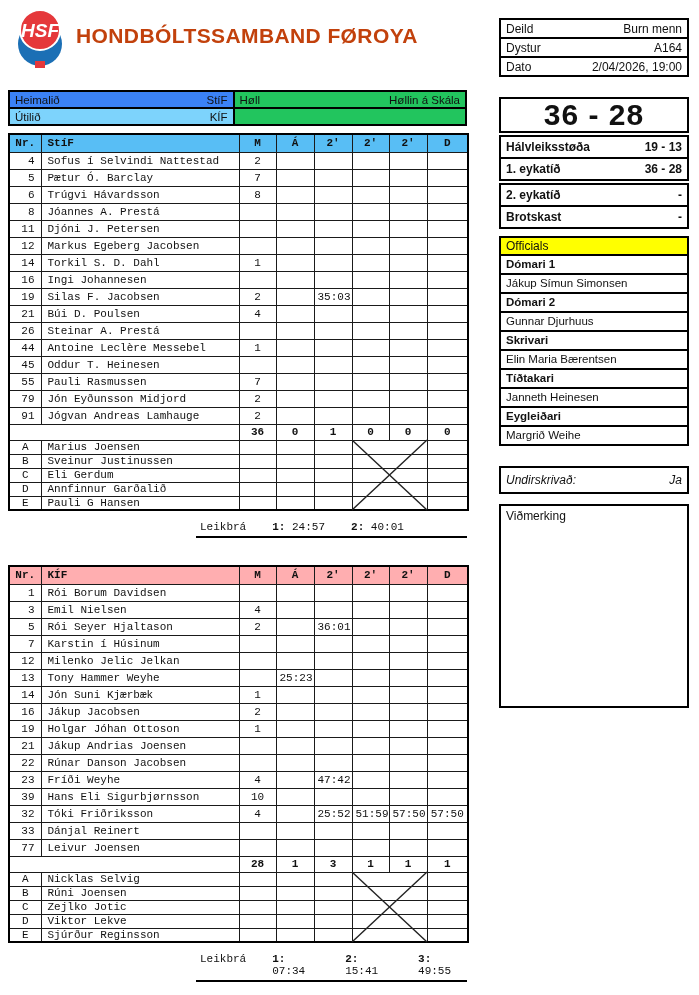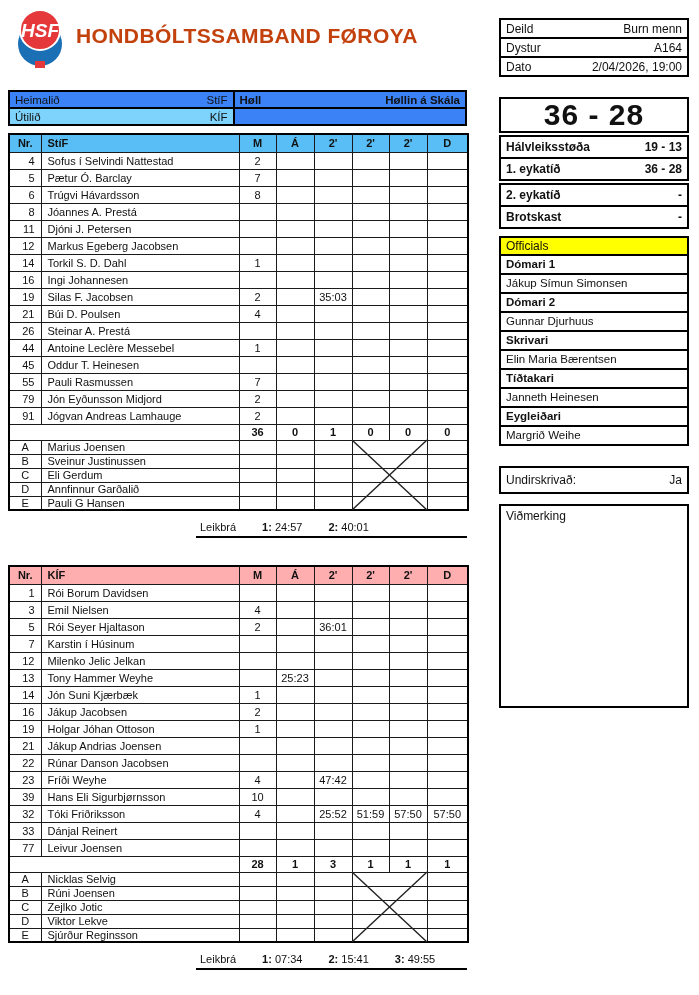--- a/index.html
+++ b/index.html
@@ -16,24 +16,24 @@
   .info-box{position:absolute;left:499px;top:9px;width:190px;}
   .info-row{display:flex;justify-content:space-between;align-items:center;
             border:2px solid #000;margin-top:-2px;height:17px;padding:0 5px;font-size:12px;}
   .info-row:first-child{margin-top:9px;}
 
   
   .band-row{position:absolute;left:8px;width:459px;height:19px;display:flex;}
   .band-cell{box-sizing:border-box;border:2px solid #000;display:flex;
              justify-content:space-between;align-items:center;padding:0 5px;font-size:11.5px;}
   .band-left{width:230px;}
-  .band-right{width:238px;margin-left:-2px;background:#3b82f6;font-weight:bold;}
+  .band-right{width:238px;margin-left:-2px;background:#22c55e;}
 
   
-  .team-wrap{position:absolute;left:8px;width:459px;}
+  .team-wrap{position:absolute;left:8px;width:459px;font-family:Liberation Mono, monospace;}
   .team-wrap table{border-collapse:collapse;table-layout:fixed;width:459px;border:2px solid #000;}
   .team-wrap td{box-sizing:border-box;border:1px solid #1a1a1a;font-size:11px;
                 padding:0 3px;white-space:nowrap;overflow:hidden;}
   tr.hdr td{height:18px;font-weight:bold;}
   tr.plr td{height:17px;}
   tr.tot td{height:16px;font-weight:bold;}
   tr.off td{height:14px;}
   td.nr{text-align:right;padding-right:6px;}
   td.nr.ltr{text-align:center;padding-right:3px;}
   td.name{padding-left:6px;}
@@ -51,21 +51,21 @@
 
   .officials-box{position:absolute;left:499px;top:236px;width:190px;}
   .off-head{box-sizing:border-box;border:2px solid #000;background:#FFFF00;height:20px;
             line-height:16px;padding:0 5px;font-size:12px;}
   .off-row{box-sizing:border-box;border:2px solid #000;margin-top:-2px;height:21px;
            line-height:17px;padding:0 5px;font-size:11.5px;}
   .off-role{font-weight:bold;}
 
   .signed-box{position:absolute;left:499px;top:466px;width:190px;height:22px;box-sizing:border-box;
               border:2px solid #000;display:flex;justify-content:space-between;align-items:center;
-              padding:12px 5px;font-size:12px;}
+              padding:12px 5px;font-size:12px;font-style:italic;}
   .remarks-box{position:absolute;left:499px;top:504px;width:190px;height:204px;box-sizing:border-box;
                border:2px solid #000;font-size:12px;padding:3px 5px;}
 </style>
 </head>
 <body>
 
 <div class="page">
 
   <svg class="logo" width="56" height="64" viewBox="0 0 56 64">
     <circle cx="28" cy="36" r="22" fill="#1B6FB5"></circle>

